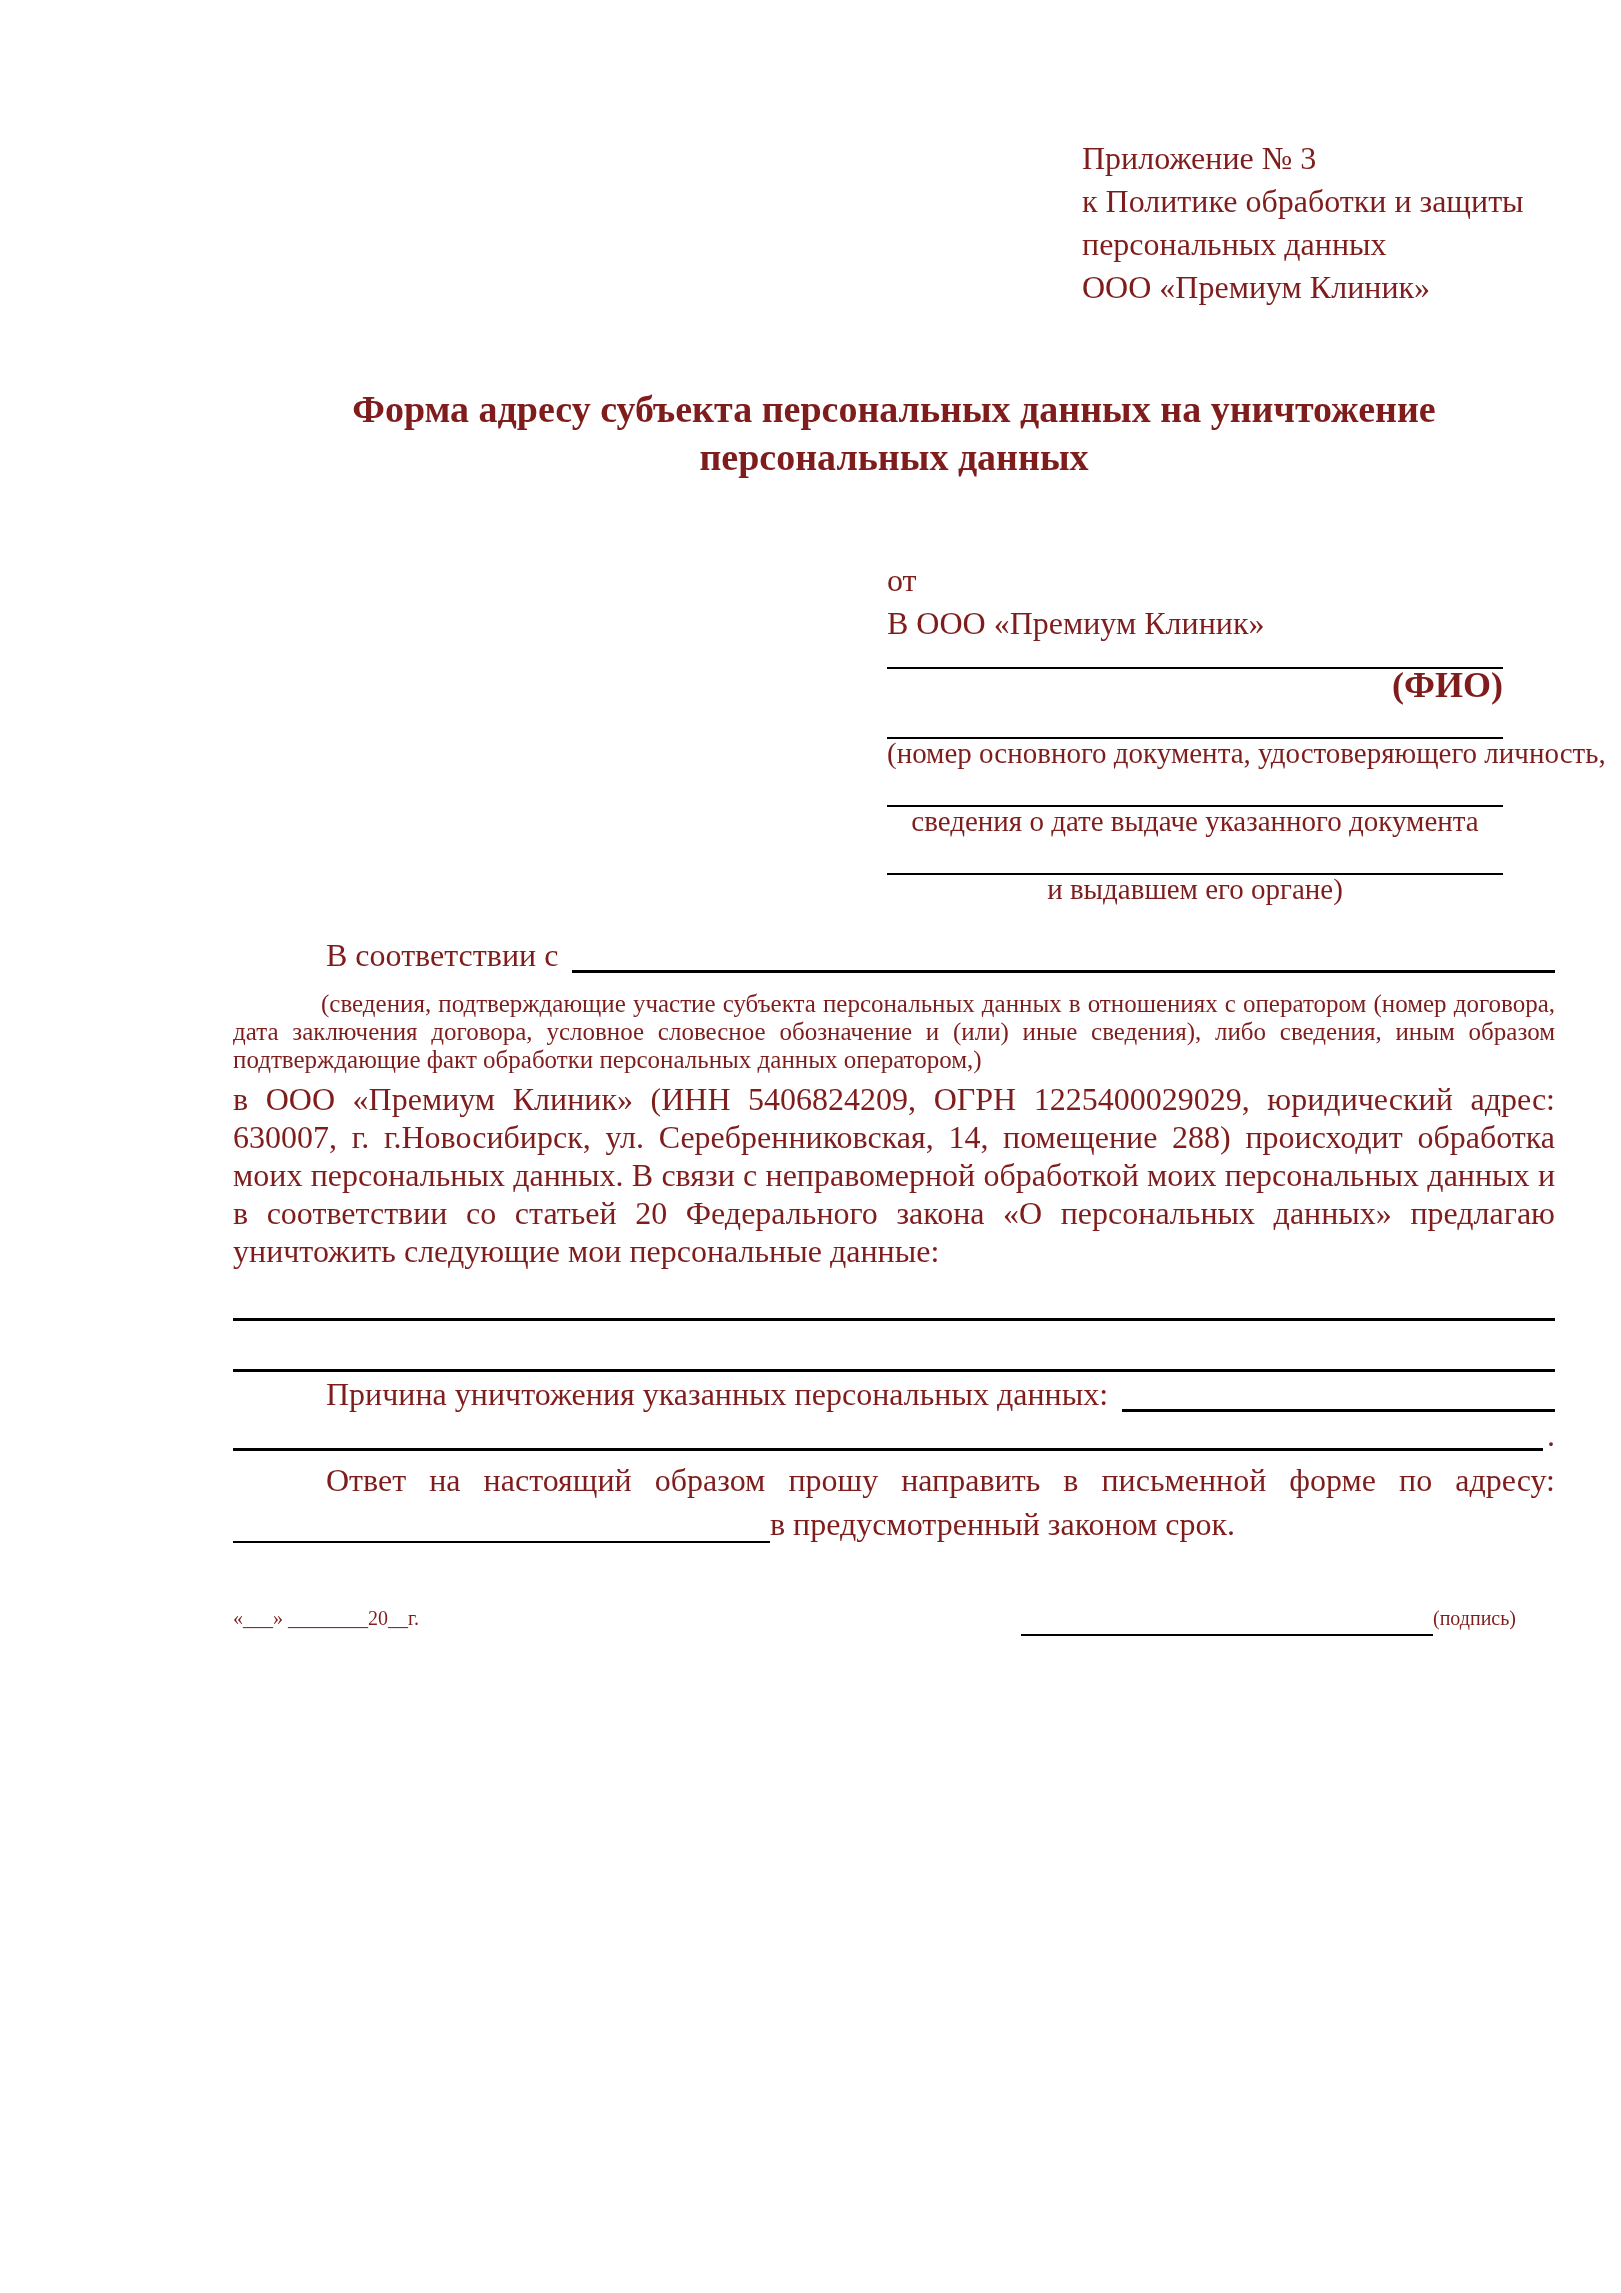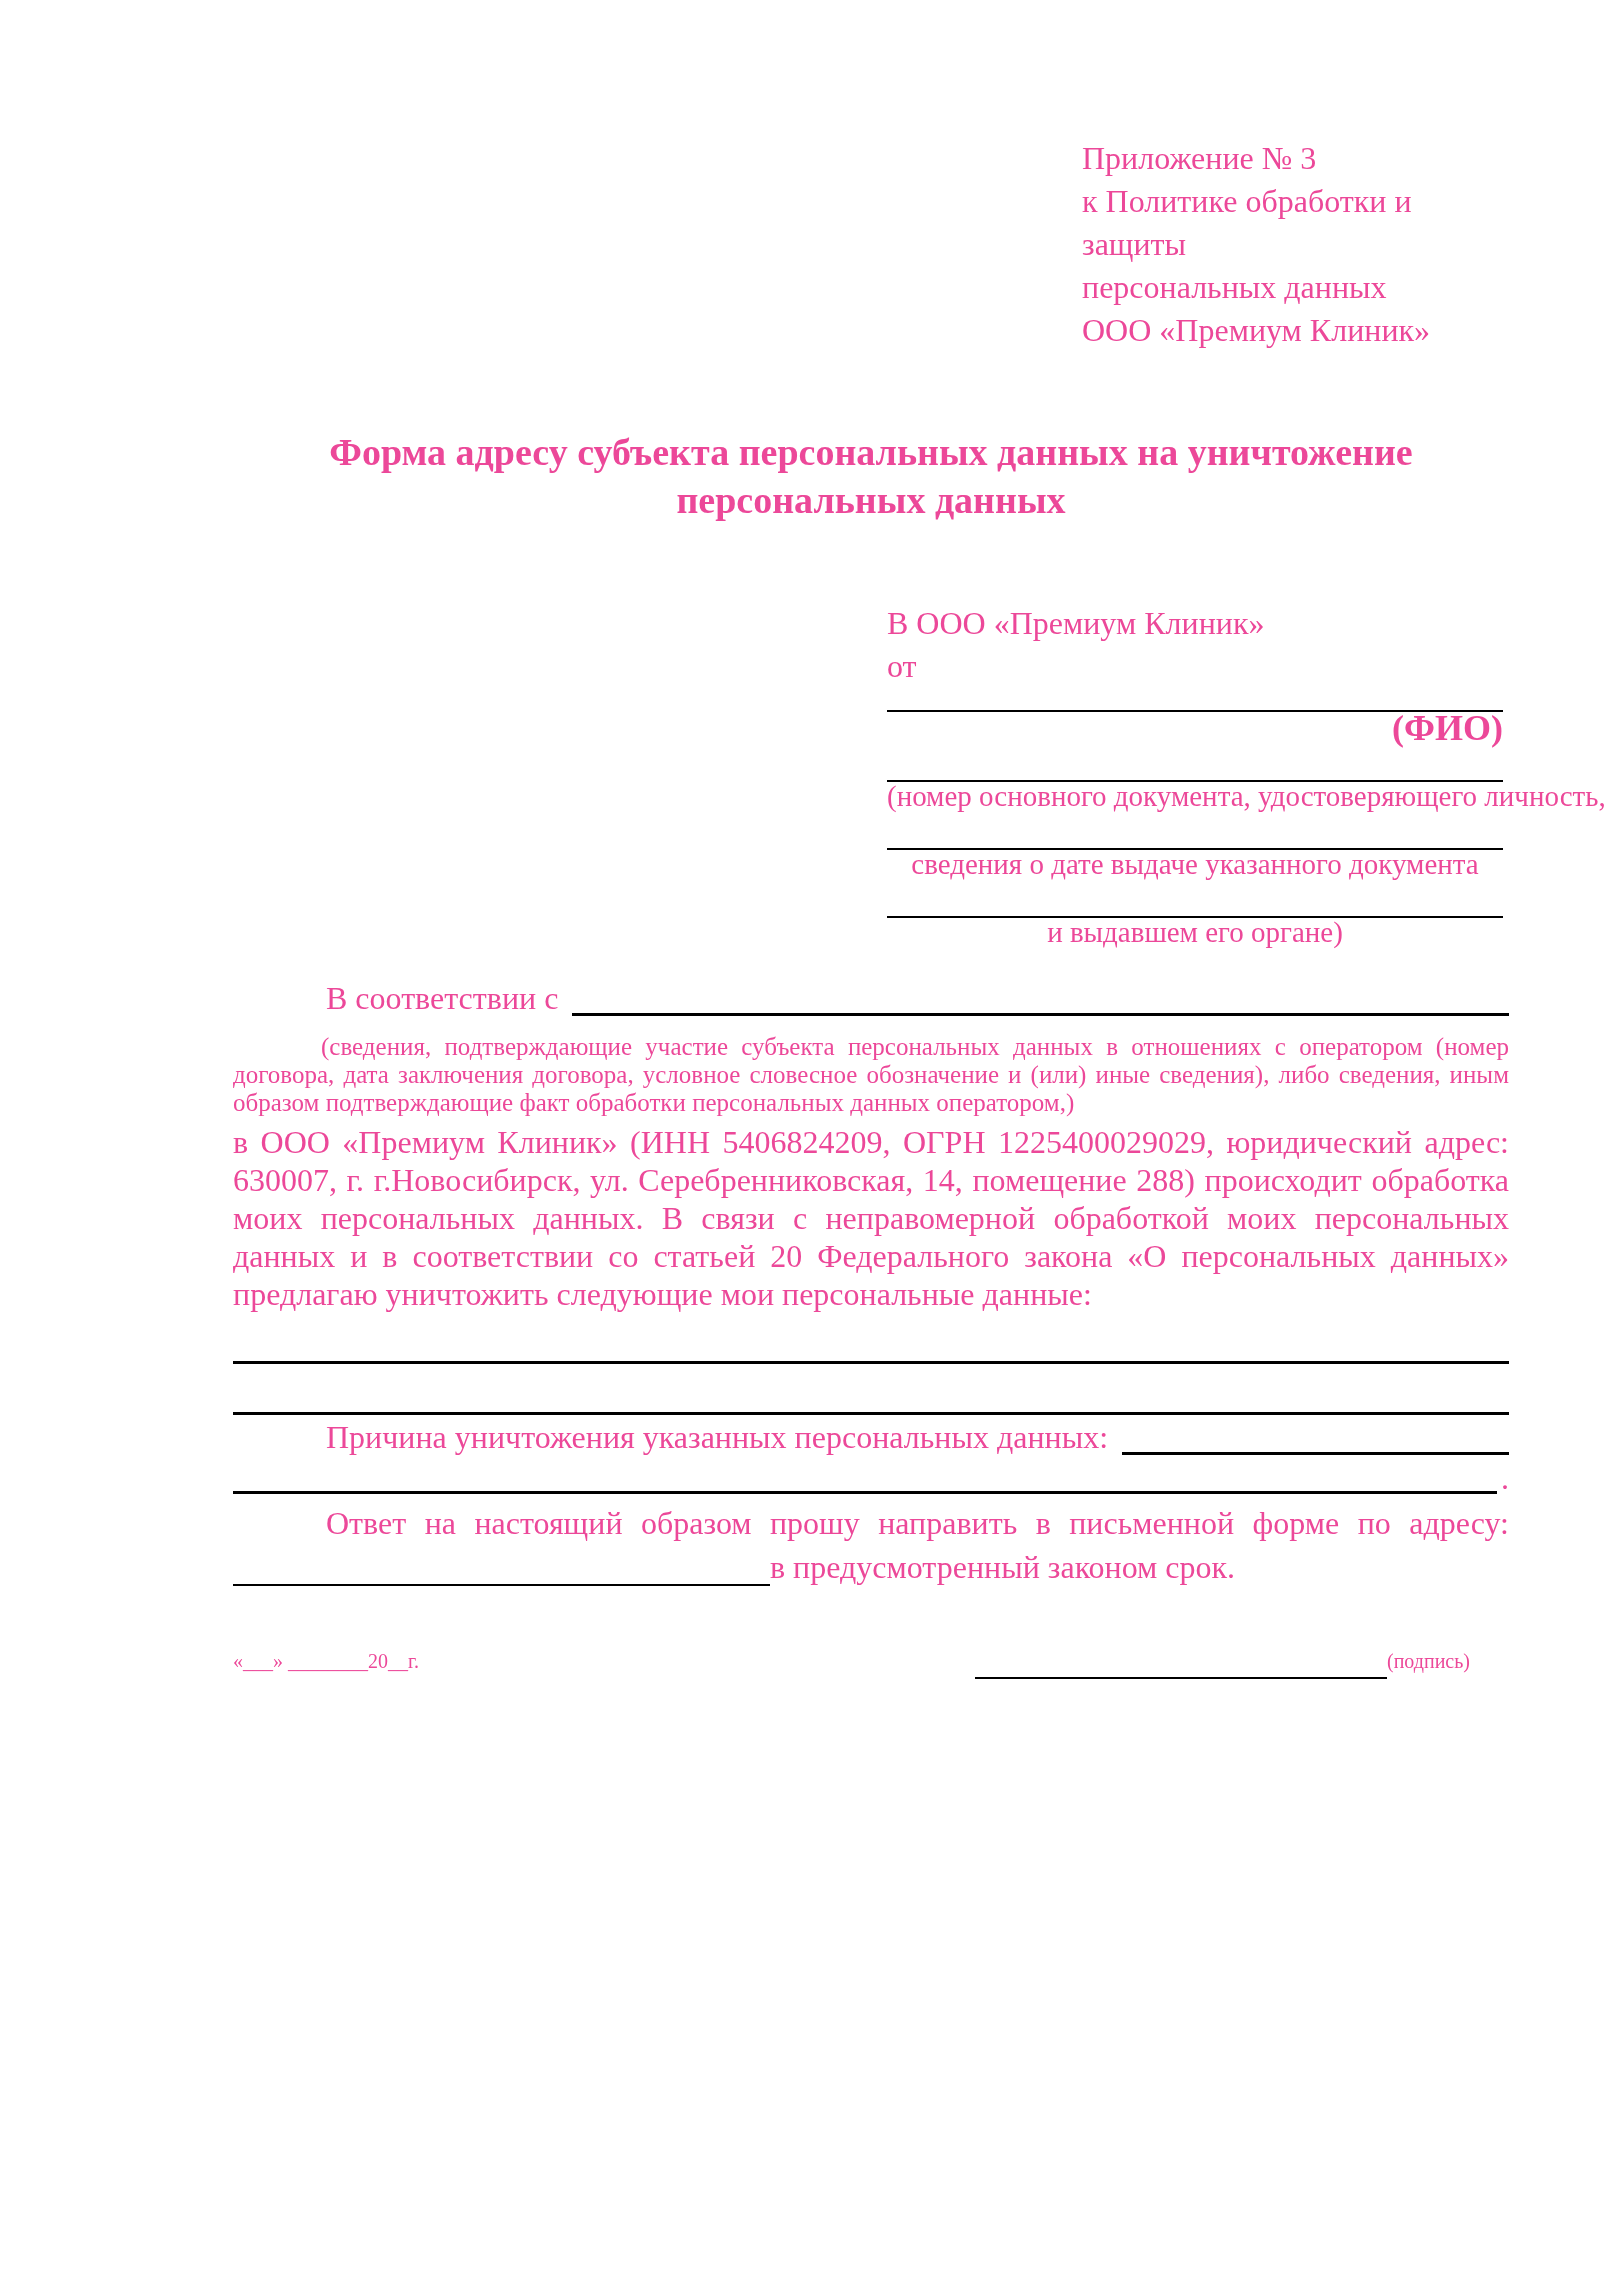--- a/index.html
+++ b/index.html
@@ -2,23 +2,23 @@
 <html lang="ru"><head>
 <meta charset="utf-8">
 <style>
   * { box-sizing: border-box; margin: 0; padding: 0; }
   html, body { background: #ffffff; }
   .page {
     position: relative;
     width: 1621px;
     height: 2294px;
     background: #ffffff;
-    color: #ec4899;
+    color: #7f1d1d;
     font-family: "Liberation Serif", "DejaVu Serif", serif;
-    padding: 137px 112px 0 233px;
+    padding: 137px 66px 0 233px;
     overflow: hidden;
   }
 
   
   .hdr { margin-left: 849px; font-size: 32px; line-height: 43px; }
 
   
   .title {
     margin-top: 76px;
     text-align: center;
@@ -97,22 +97,22 @@
     <div>персональных данных</div>
     <div>ООО «Премиум Клиник»</div>
   </div>
 
   <div class="title">
     <div>Форма адресу субъекта персональных данных на уничтожение</div>
     <div>персональных данных</div>
   </div>
 
   <div class="addr">
+    <div>от</div>
     <div>В ООО «Премиум Клиник»</div>
-    <div>от</div>
 
     <div class="blank b1"></div>
     <div class="cap-fio">(ФИО)</div>
 
     <div class="blank b2"></div>
     <div class="cap">(номер основного документа, удостоверяющего личность,</div>
 
     <div class="blank b3"></div>
     <div class="cap">сведения о дате выдаче указанного документа</div>
 

